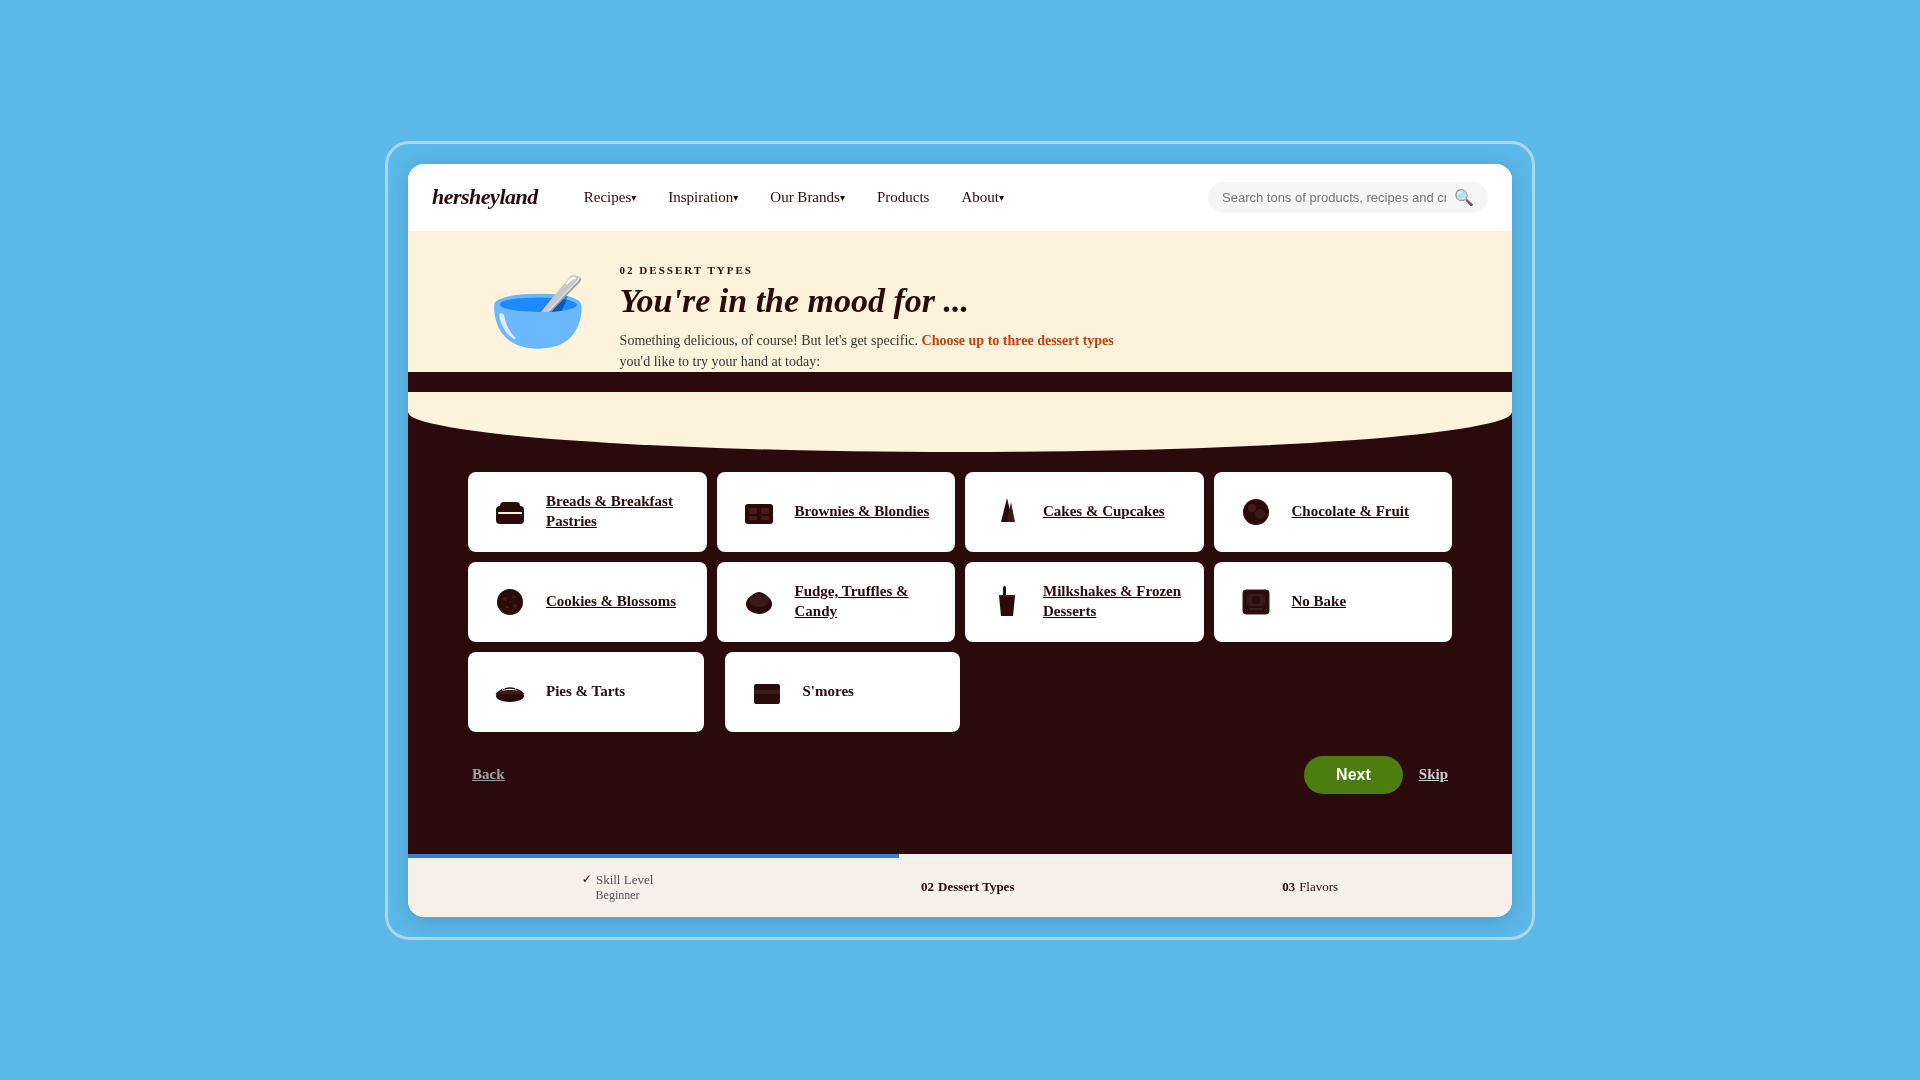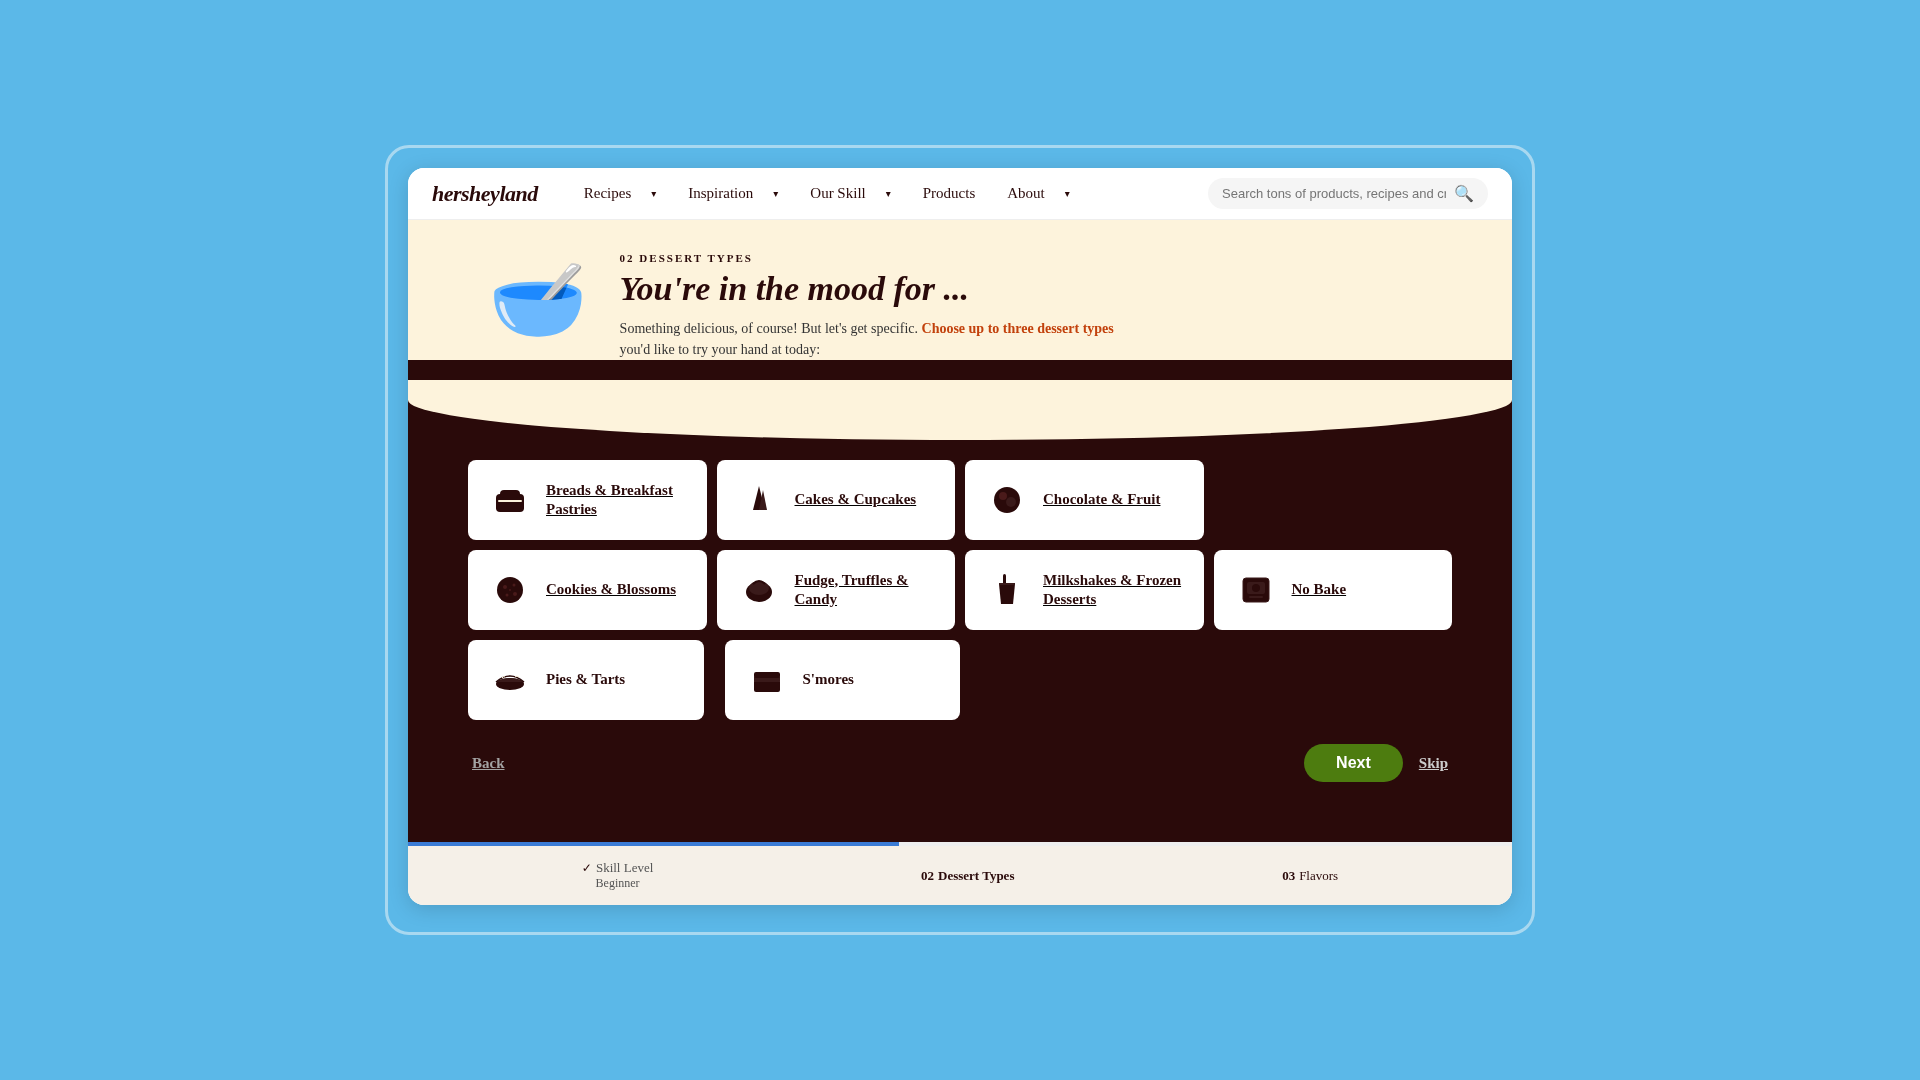--- a/index.html
+++ b/index.html
@@ -24,21 +24,21 @@
       border-radius: 16px;
       overflow: hidden;
       box-shadow: 0 4px 20px rgba(0,0,0,0.15);
     }
     
     .navbar {
       background: white;
       display: flex;
       align-items: center;
       padding: 0 24px;
-      height: 52px;
+      height: 68px;
       border-bottom: 1px solid #eee;
       gap: 0;
     }
     .logo {
       font-family: 'Georgia', serif;
       font-style: italic;
       font-size: 22px;
       color: #2a0a0a;
       margin-right: 32px;
       font-weight: bold;
@@ -46,21 +46,21 @@
     }
     .nav-items {
       display: flex;
       align-items: center;
       gap: 4px;
       flex: 1;
     }
     .nav-item {
       display: flex;
       align-items: center;
-      gap: 20px;
+      gap: 0;
       padding: 8px 14px;
       font-size: 15px;
       color: #2a0a0a;
       cursor: pointer;
       font-weight: 500;
       white-space: nowrap;
     }
     .nav-item .chevron { font-size: 10px; }
     .search-bar {
       display: flex;
@@ -255,21 +255,21 @@
       <div class="nav-items">
         <div class="nav-item">
           <span>Recipes</span>
           <span class="chevron">▾</span>
         </div>
         <div class="nav-item">
           <span>Inspiration</span>
           <span class="chevron">▾</span>
         </div>
         <div class="nav-item">
-          <span>Our Skill</span>
+          <span>Our Brands</span>
           <span class="chevron">▾</span>
         </div>
         <div class="nav-item">
           <span>Products</span>
         </div>
         <div class="nav-item">
           <span>About</span>
           <span class="chevron">▾</span>
         </div>
       </div>
@@ -302,20 +302,32 @@
               <rect x="6" y="14" width="28" height="18" rx="4" fill="#2a0a0a"></rect>
               <rect x="10" y="10" width="20" height="8" rx="4" fill="#2a0a0a"></rect>
               <rect x="8" y="20" width="24" height="2" rx="1" fill="#fdf3dc"></rect>
             </svg>
           </div>
           <div class="card-label">Breads &amp; Breakfast Pastries</div>
         </div>
         <div class="grid-card">
           <div class="card-icon">
             <svg width="40" height="40" viewBox="0 0 40 40" fill="none">
+              <rect x="6" y="12" width="28" height="20" rx="3" fill="#2a0a0a"></rect>
+              <rect x="10" y="16" width="8" height="6" rx="1" fill="#4a1a1a"></rect>
+              <rect x="22" y="16" width="8" height="6" rx="1" fill="#4a1a1a"></rect>
+              <rect x="10" y="24" width="8" height="4" rx="1" fill="#4a1a1a"></rect>
+              <rect x="22" y="24" width="8" height="4" rx="1" fill="#4a1a1a"></rect>
+            </svg>
+          </div>
+          <div class="card-label">Brownies &amp; Blondies</div>
+        </div>
+        <div class="grid-card">
+          <div class="card-icon">
+            <svg width="40" height="40" viewBox="0 0 40 40" fill="none">
               <polygon points="20,6 26,30 14,30" fill="#2a0a0a"></polygon>
               <polygon points="24,10 28,30 20,30" fill="#3a1a1a"></polygon>
             </svg>
           </div>
           <div class="card-label">Cakes &amp; Cupcakes</div>
         </div>
         <div class="grid-card">
           <div class="card-icon">
             <svg width="40" height="40" viewBox="0 0 40 40" fill="none">
               <circle cx="20" cy="20" r="13" fill="#2a0a0a"></circle>

